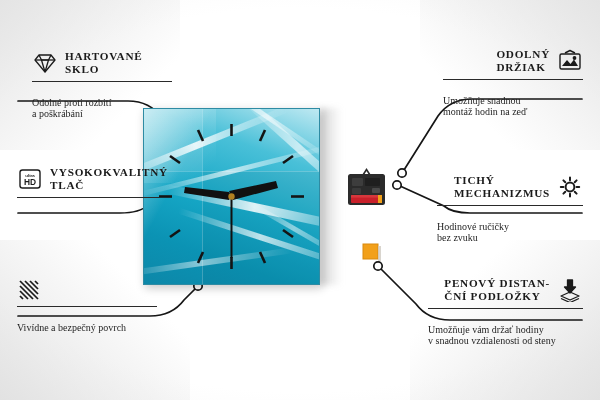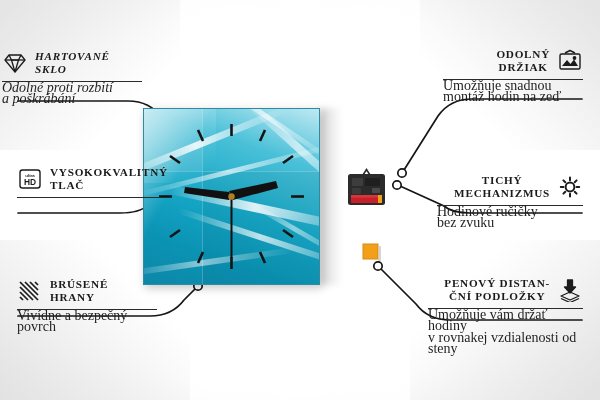--- a/index.html
+++ b/index.html
@@ -31,37 +31,37 @@
   .ttl{
     font-family:"Liberation Serif", serif;
     font-weight:700;
     font-size:11.2px;
     letter-spacing:.75px;
     line-height:13.4px;
     color:#1b1b1b;
     text-transform:uppercase;
     white-space:pre-line;
   }
-  .feat.right .ttl{text-align:center;}
+  .feat.right .ttl{text-align:left;}
   .rule{
     height:0;border-top:1.3px solid #2a2a2a;margin-top:4px;
   }
   .desc{
     font-family:"Liberation Serif", serif;
-    font-size:14px;
+    font-size:10px;
     line-height:11.4px;
     color:#1f1f1f;
-    margin-top:0;
+    margin-top:15px;
     white-space:pre-line;
   }
   .feat.right .desc{}
   .ico{width:26px;height:24px;flex:0 0 auto;display:block;}
 
   
-  #f-glass{left:2px;top:50px;width:140px;font-style:italic;}
+  #f-glass{left:32px;top:50px;width:140px;}
   #f-print{left:17px;top:166px;width:142px;}
   #f-edges{left:17px;top:278px;width:140px;}
   #f-holder{left:443px;top:48px;width:140px;}
   #f-mech{left:437px;top:174px;width:146px;}
   #f-foam{left:428px;top:277px;width:155px;}
 
   
   #clock{
     position:absolute;left:143px;top:108px;width:177px;height:177px;
     box-shadow:2px 3px 9px rgba(0,0,0,.22);
@@ -225,22 +225,20 @@
         <g stroke="#1b1b1b" stroke-width="1.7" stroke-linecap="butt">
           <line x1="3" y1="3" x2="21" y2="21"></line>
           <line x1="3" y1="8" x2="16" y2="21"></line>
           <line x1="3" y1="13" x2="11" y2="21"></line>
           <line x1="3" y1="18" x2="6" y2="21"></line>
           <line x1="8" y1="3" x2="21" y2="16"></line>
           <line x1="13" y1="3" x2="21" y2="11"></line>
           <line x1="18" y1="3" x2="21" y2="6"></line>
         </g>
       </svg>
-      <div class="ttl">BRÚSENÉ
-HRANY</div>
     </div>
     <div class="rule"></div>
     <div class="desc">Vivídne a bezpečný povrch</div>
   </div>
 
   <div class="feat right" id="f-holder">
     <div class="head">
       <div class="ttl">ODOLNÝ
 DRŽIAK</div>
       <svg class="ico" viewBox="0 0 26 24">
@@ -282,16 +280,16 @@
       <svg class="ico" viewBox="0 0 26 24">
         <g fill="none" stroke="#1b1b1b" stroke-width="1.3" stroke-linejoin="round">
           <path d="M10.5,2 h5 v7 h3 L13,15 L7.5,9 h3 Z" fill="#1b1b1b"></path>
           <path d="M13,14 L22,18 L13,22 L4,18 Z"></path>
           <path d="M4,20.5 L13,24.5 L22,20.5"></path>
         </g>
       </svg>
     </div>
     <div class="rule"></div>
     <div class="desc">Umožňuje vám držať hodiny
-v rovnakej vzdialenosti od steny</div>
+v snadnou vzdialenosti od steny</div>
   </div>
 
 </div>
 
 </body></html>

